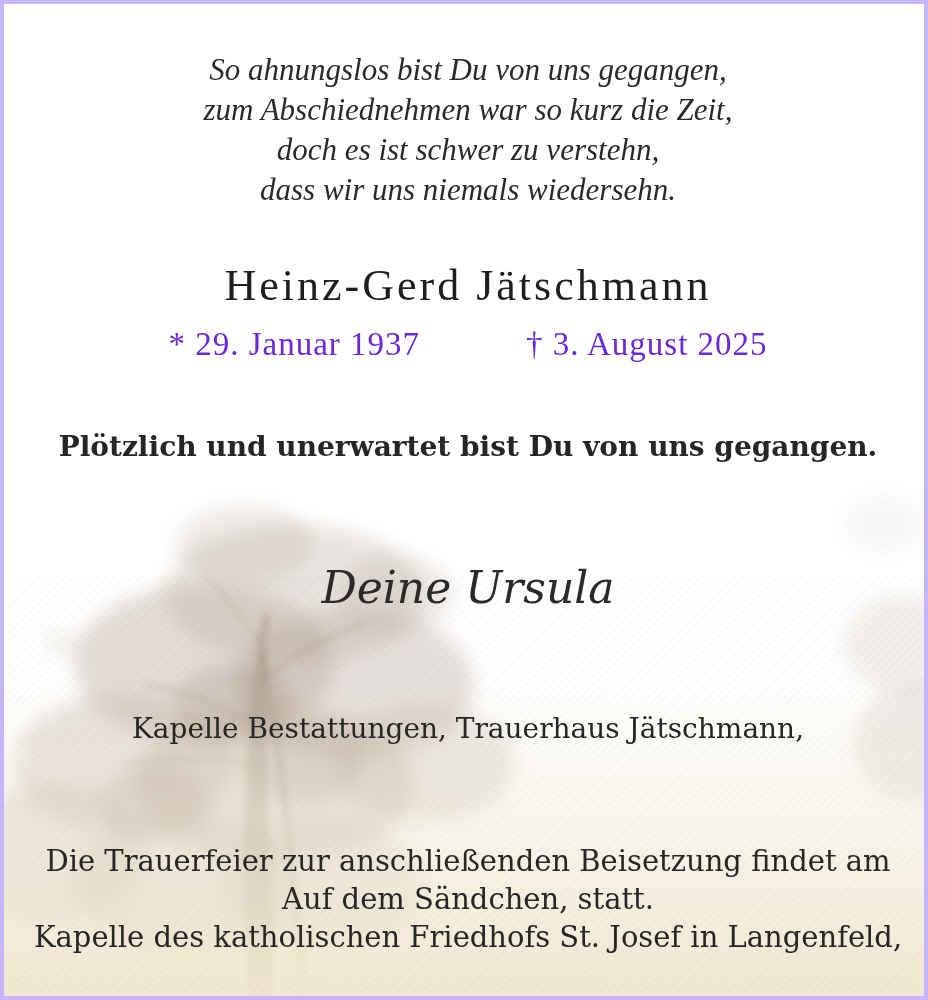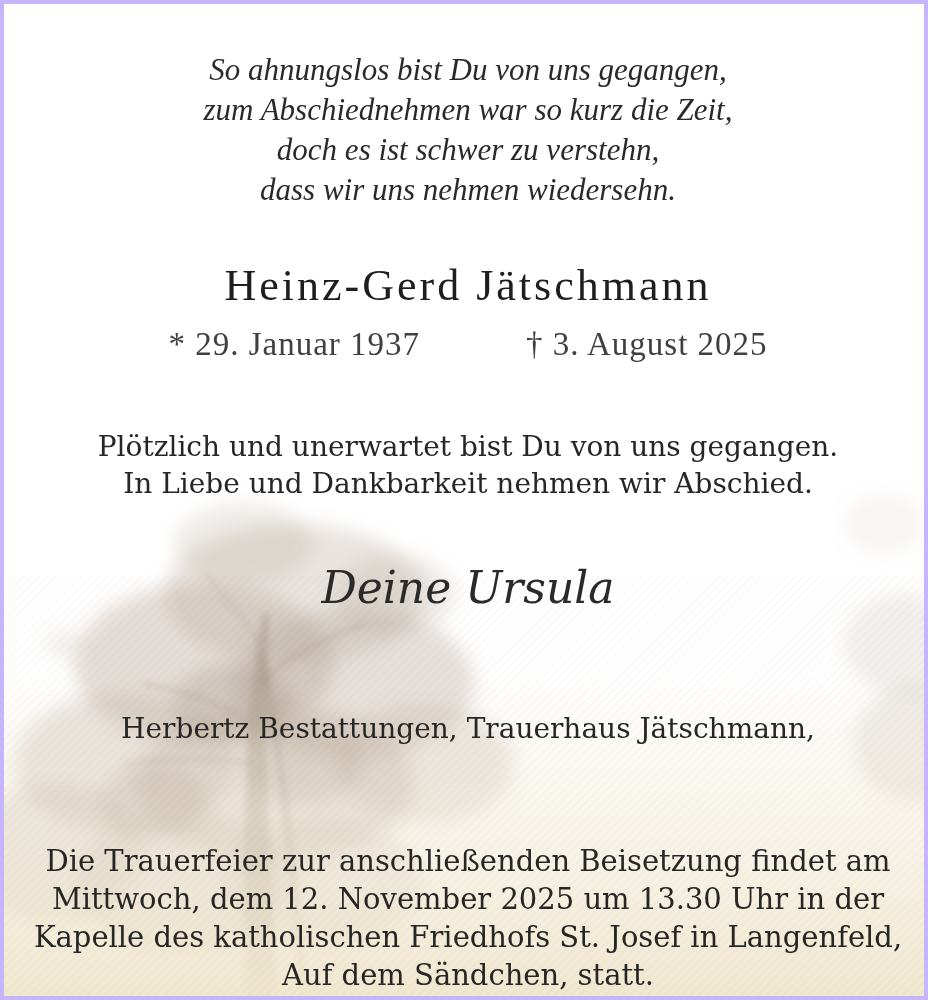--- a/index.html
+++ b/index.html
@@ -79,28 +79,29 @@
   }
   .dates {
     top: 320px;
     font-family: "Liberation Serif", serif;
     font-size: 33px;
     line-height: 40px;
     letter-spacing: 1px;
     display: flex;
     justify-content: center;
     gap: 106px;
-    color: #404040;
+    color: #6d28d9;
   }
   .farewell {
     top: 424px;
     font-family: "DejaVu Serif", serif;
     font-size: 28px;
     line-height: 37px;
     color: #262626;
+    font-weight: bold;
   }
   .mourners {
     top: 560px;
     font-family: "DejaVu Serif", serif;
     font-style: italic;
     font-size: 44px;
     line-height: 48px;
     color: #2a2a2a;
   }
   .funeral-home {
@@ -164,44 +165,42 @@
 
   <div class="warm-tint"></div>
   <div class="texture"></div>
 
   <div class="textlayer">
 
     <div class="block poem">
       <div>So ahnungslos bist Du von uns gegangen,</div>
       <div>zum Abschiednehmen war so kurz die Zeit,</div>
       <div>doch es ist schwer zu verstehn,</div>
-      <div>dass wir uns nehmen wiedersehn.</div>
+      <div>dass wir uns niemals wiedersehn.</div>
     </div>
 
     <div class="block deceased-name">Heinz-Gerd Jätschmann</div>
 
     <div class="block dates">
       <span>* 29. Januar 1937</span>
       <span>† 3. August 2025</span>
     </div>
 
     <div class="block farewell">
       <div>Plötzlich und unerwartet bist Du von uns gegangen.</div>
-      <div>In Liebe und Dankbarkeit nehmen wir Abschied.</div>
     </div>
 
     <div class="block mourners">
       <div>Deine Ursula</div>
     </div>
 
     <div class="block funeral-home">
-      <div>Herbertz Bestattungen, Trauerhaus Jätschmann,</div>
+      <div>Kapelle Bestattungen, Trauerhaus Jätschmann,</div>
     </div>
 
     <div class="block service">
       <div>Die Trauerfeier zur anschließenden Beisetzung findet am</div>
-      <div>Mittwoch, dem 12. November 2025 um 13.30 Uhr in der</div>
+      <div>Auf dem Sändchen, statt.</div>
       <div>Kapelle des katholischen Friedhofs St. Josef in Langenfeld,</div>
-      <div>Auf dem Sändchen, statt.</div>
     </div>
 
   </div>
 </div>
 
 </body></html>

